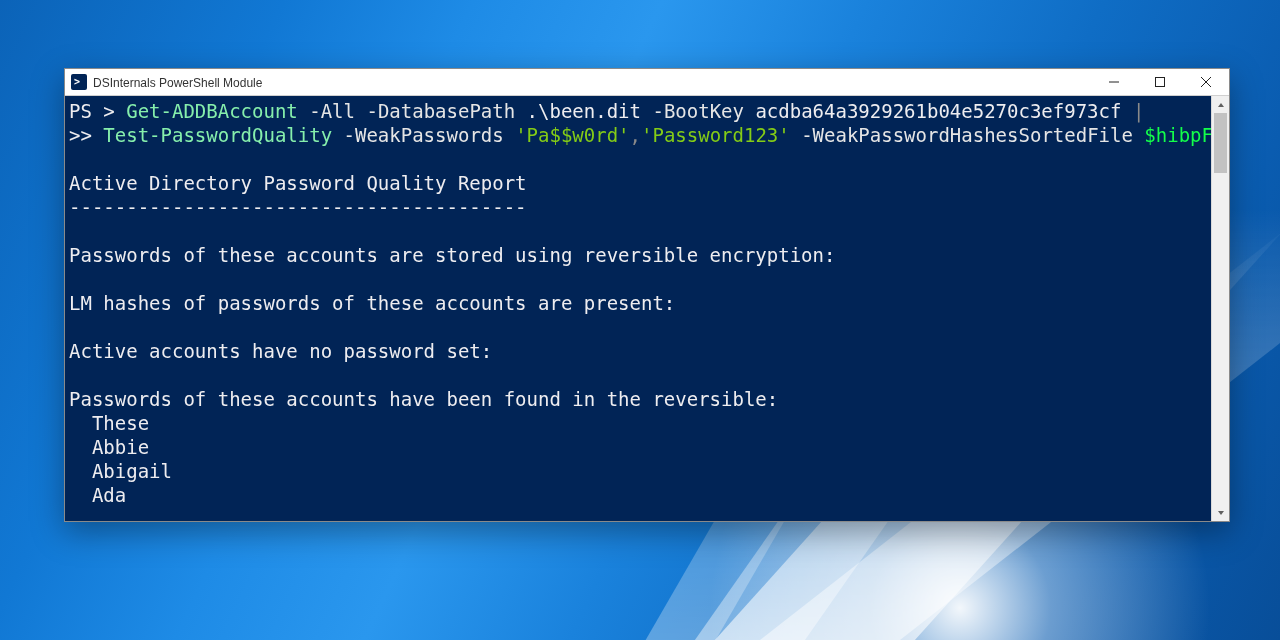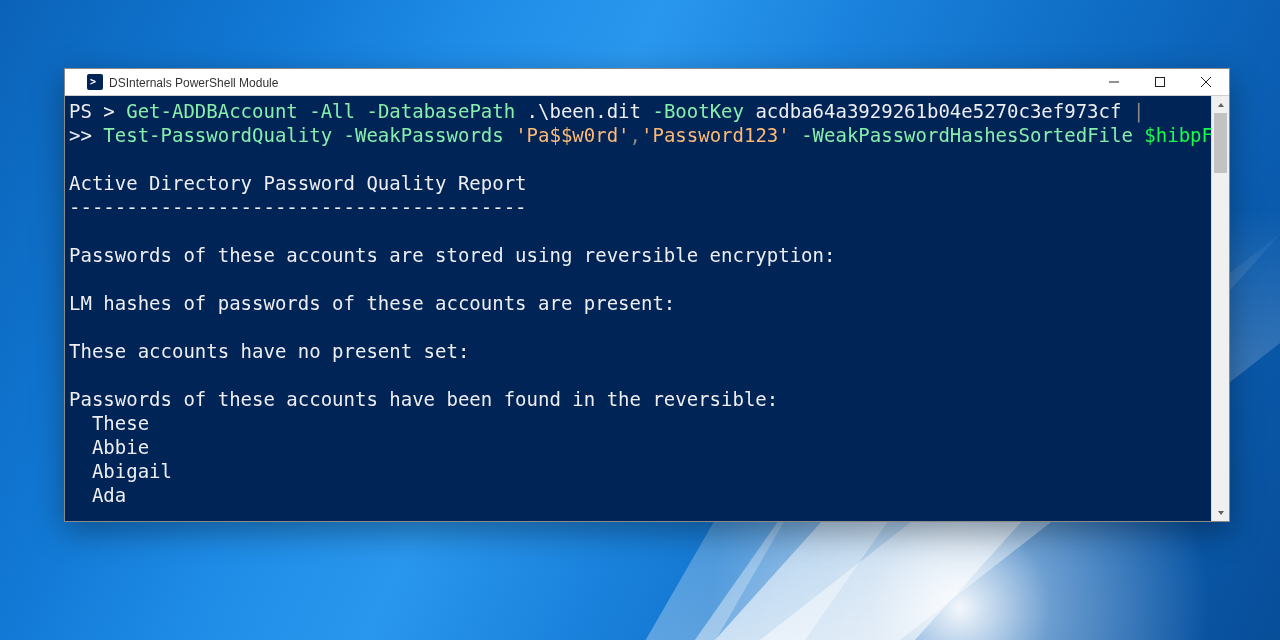--- a/index.html
+++ b/index.html
@@ -17,21 +17,21 @@
   .ray.r4{right:420px;width:70px;height:900px;transform:skewX(-30deg);opacity:.5}
 
   .window{
     position:absolute;left:64px;top:68px;width:1164px;height:452px;
     background:#fff;border:1px solid #8a8a8a;box-shadow:0 10px 30px rgba(0,0,0,.35);
     display:flex;flex-direction:column;
   }
   .titlebar{
     height:26px;flex:0 0 26px;display:flex;align-items:center;
     background:#fff;border-bottom:1px solid #d0d0d0;
-    font-size:12px;color:#333;padding-left:16px;
+    font-size:12px;color:#333;
   }
   .tb-icon{width:16px;height:16px;margin:0 6px 0 6px;background:#012456;border-radius:2px;position:relative}
   .tb-icon::after{content:">";position:absolute;color:#fff;font:700 10px/16px Consolas,monospace;left:3px;top:0}
   .tb-title{flex:1;padding-top:1px}
   .tb-btn{width:46px;height:26px;display:flex;align-items:center;justify-content:center;color:#222}
   .tb-btn svg{width:10px;height:10px}
 
   .client{flex:1;display:flex;min-height:0}
   .console{
     flex:1;background:#012456;padding:3px 6px 6px 4px;
@@ -40,23 +40,23 @@
     white-space:pre;overflow:hidden;
   }
   .scrollbar{flex:0 0 17px;background:#f0f0f0;position:relative;border-left:1px solid #d9d9d9}
   .sb-btn{position:absolute;left:0;width:17px;height:17px;background:#f0f0f0;display:flex;align-items:center;justify-content:center;color:#606060}
   .sb-btn.up{top:0}
   .sb-btn.down{bottom:0}
   .sb-thumb{position:absolute;left:2px;top:17px;width:13px;height:60px;background:#c2c2c2;border-radius:0}
 
   
   .tok-cmd{color:#86efac}
-  .tok-param{color:#86efac}
+  .tok-param{color:#e5e5e5}
   .tok-arg{color:#eeedf0}
-  .tok-str{color:#fdba74}
+  .tok-str{color:#84cc16}
   .tok-var{color:#13ff4a}
   .tok-op{color:#8a8a8a}
 </style>
 </head>
 <body>
 
 <div class="desktop">
   <div class="ray r1"></div>
     <div class="ray r2"></div>
     <div class="ray r3"></div>
@@ -87,21 +87,21 @@
       <div class="console"><span>PS &gt; </span><span class="tok-cmd">Get-ADDBAccount</span><span class="tok-param"> -All</span><span class="tok-param"> -DatabasePath</span><span class="tok-arg"> .\been.dit</span><span class="tok-param"> -BootKey</span><span class="tok-arg"> acdba64a3929261b04e5270c3ef973cf </span><span class="tok-op">|</span>
 <span>&gt;&gt; </span><span class="tok-cmd">Test-PasswordQuality</span><span class="tok-param"> -WeakPasswords</span><span class="tok-str"> 'Pa$$w0rd'</span><span class="tok-op">,</span><span class="tok-str">'Password123'</span><span class="tok-param"> -WeakPasswordHashesSortedFile</span><span class="tok-var"> $hibpFile</span>
 <span></span>
 <span>Active Directory Password Quality Report</span>
 <span>----------------------------------------</span>
 <span></span>
 <span>Passwords of these accounts are stored using reversible encryption:</span>
 <span></span>
 <span>LM hashes of passwords of these accounts are present:</span>
 <span></span>
-<span>These accounts have no present set:</span>
+<span>Active accounts have no password set:</span>
 <span></span>
 <span>Passwords of these accounts have been found in the reversible:</span>
 <span>  These</span>
 <span>  Abbie</span>
 <span>  Abigail</span>
 <span>  Ada</span></div>
 
       <div class="scrollbar">
         <div class="sb-btn up">
           <svg width="8" height="8" viewBox="0 0 8 8">

